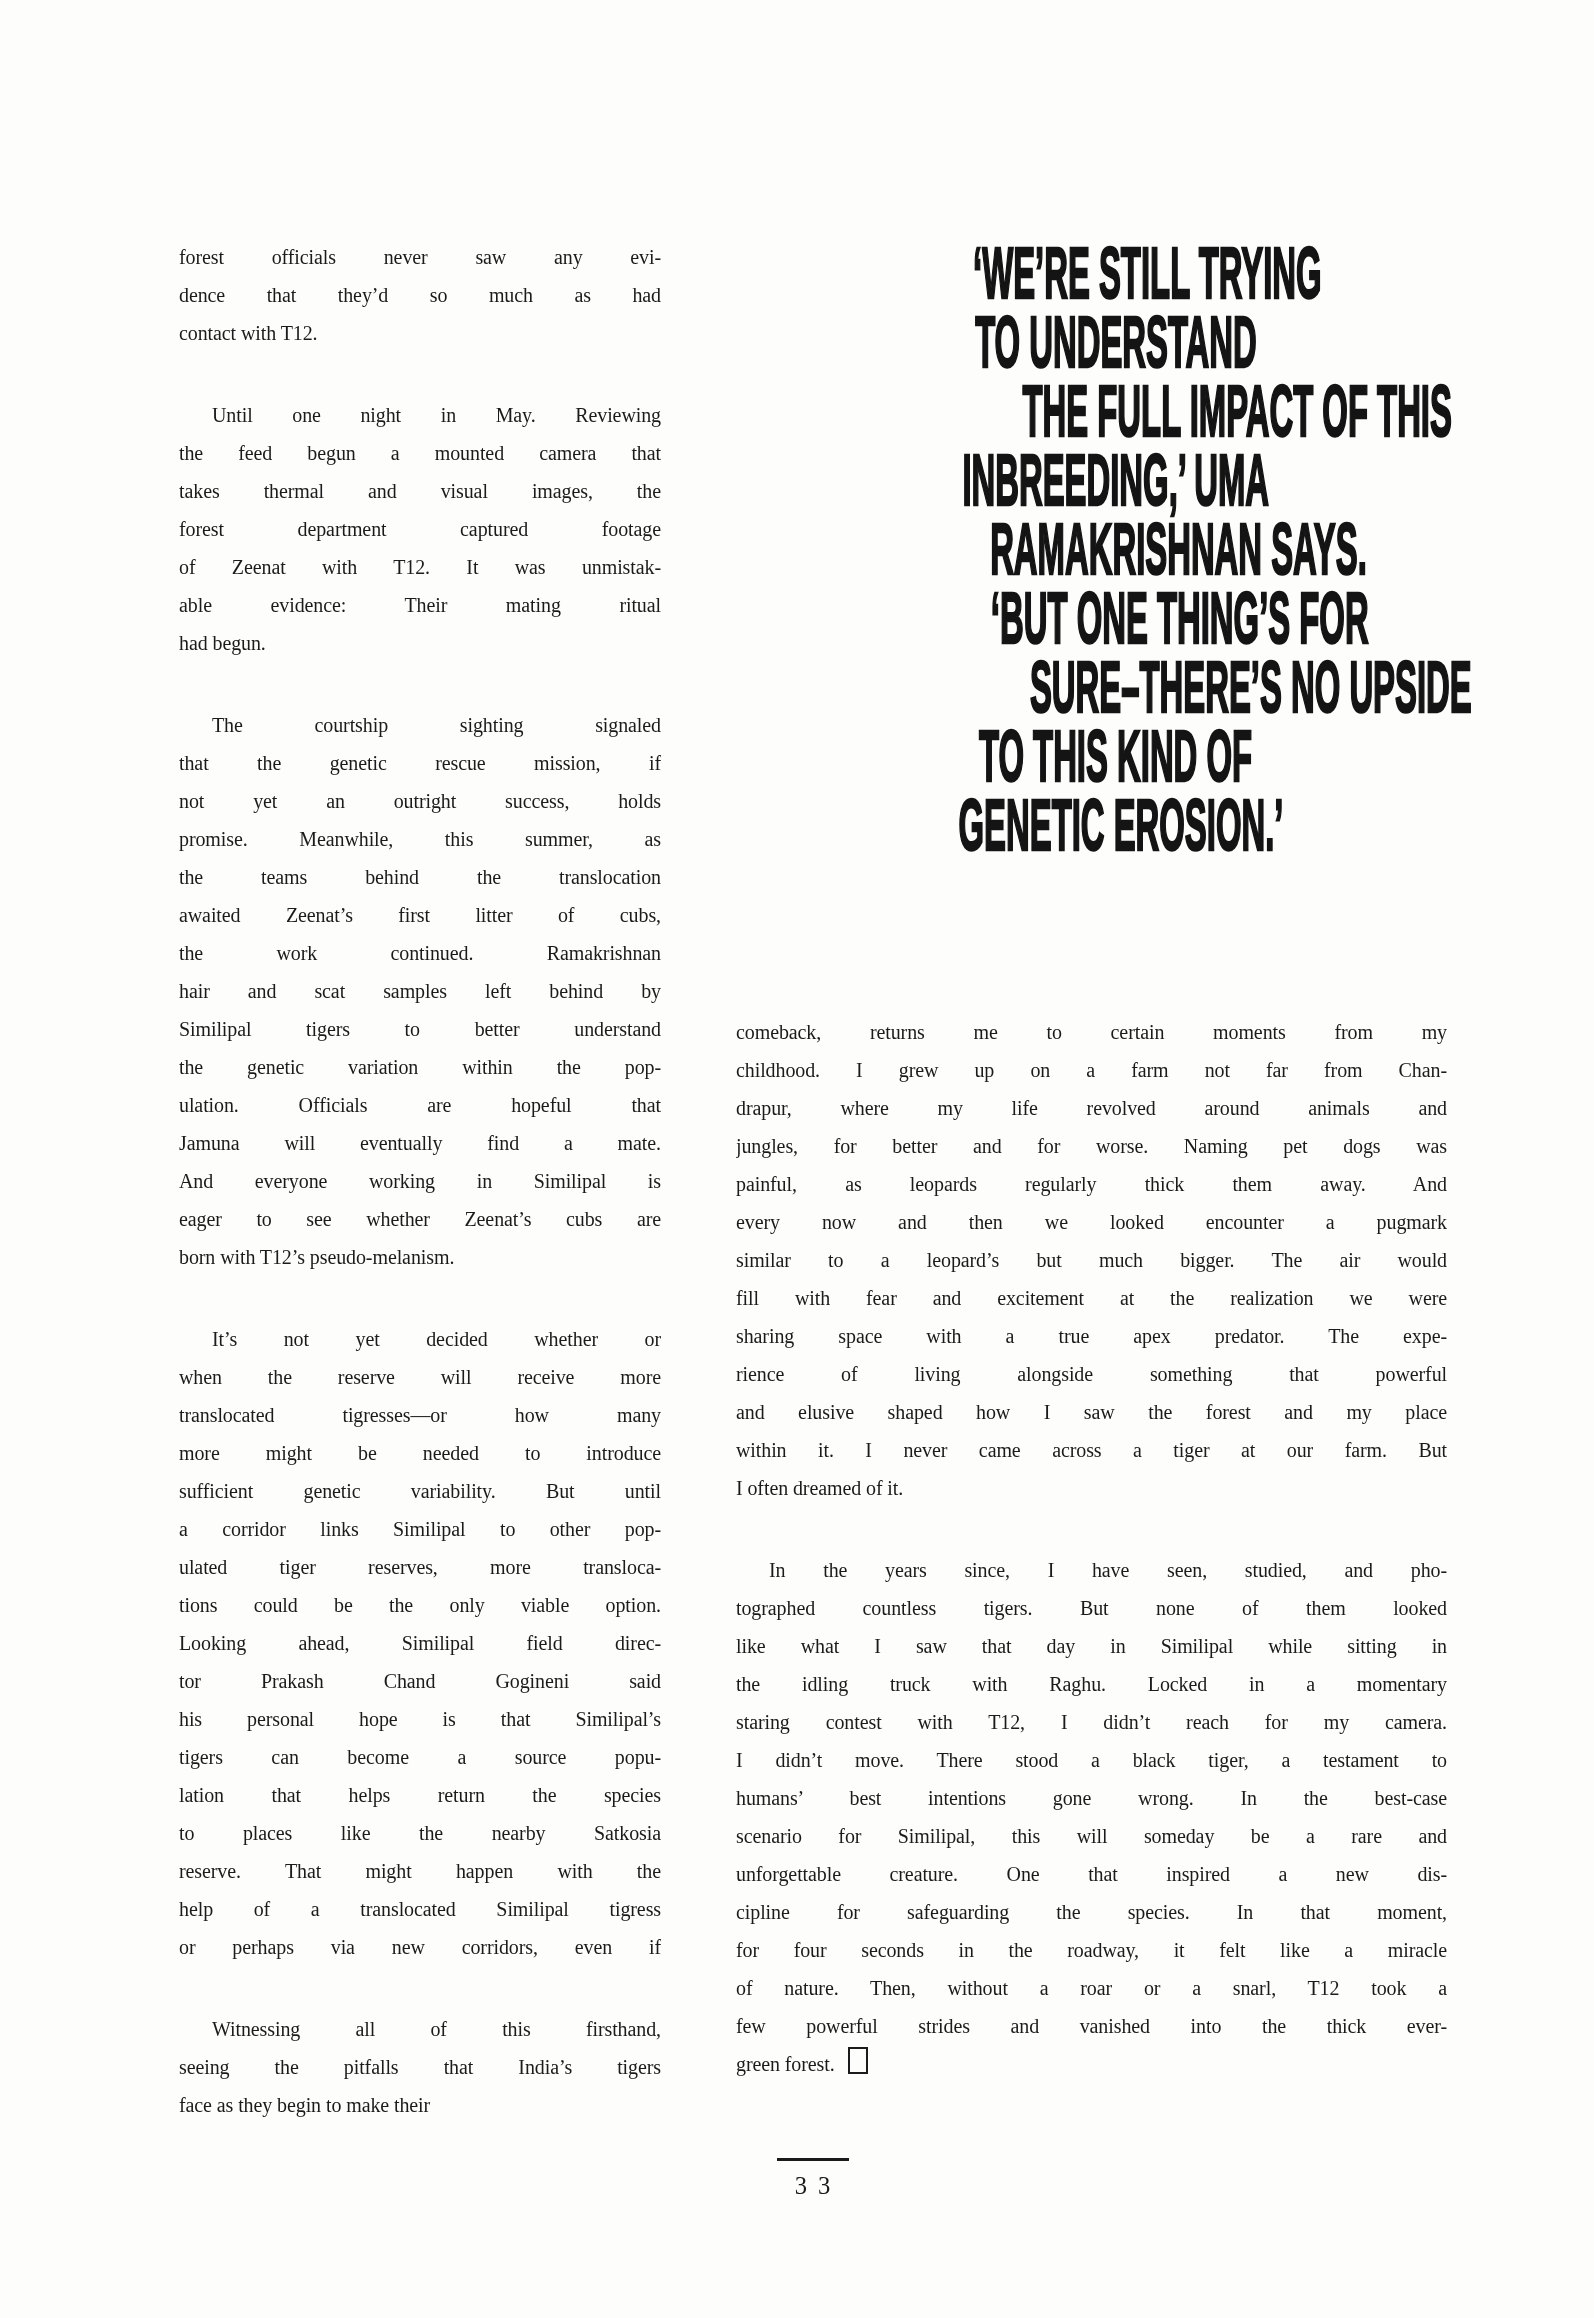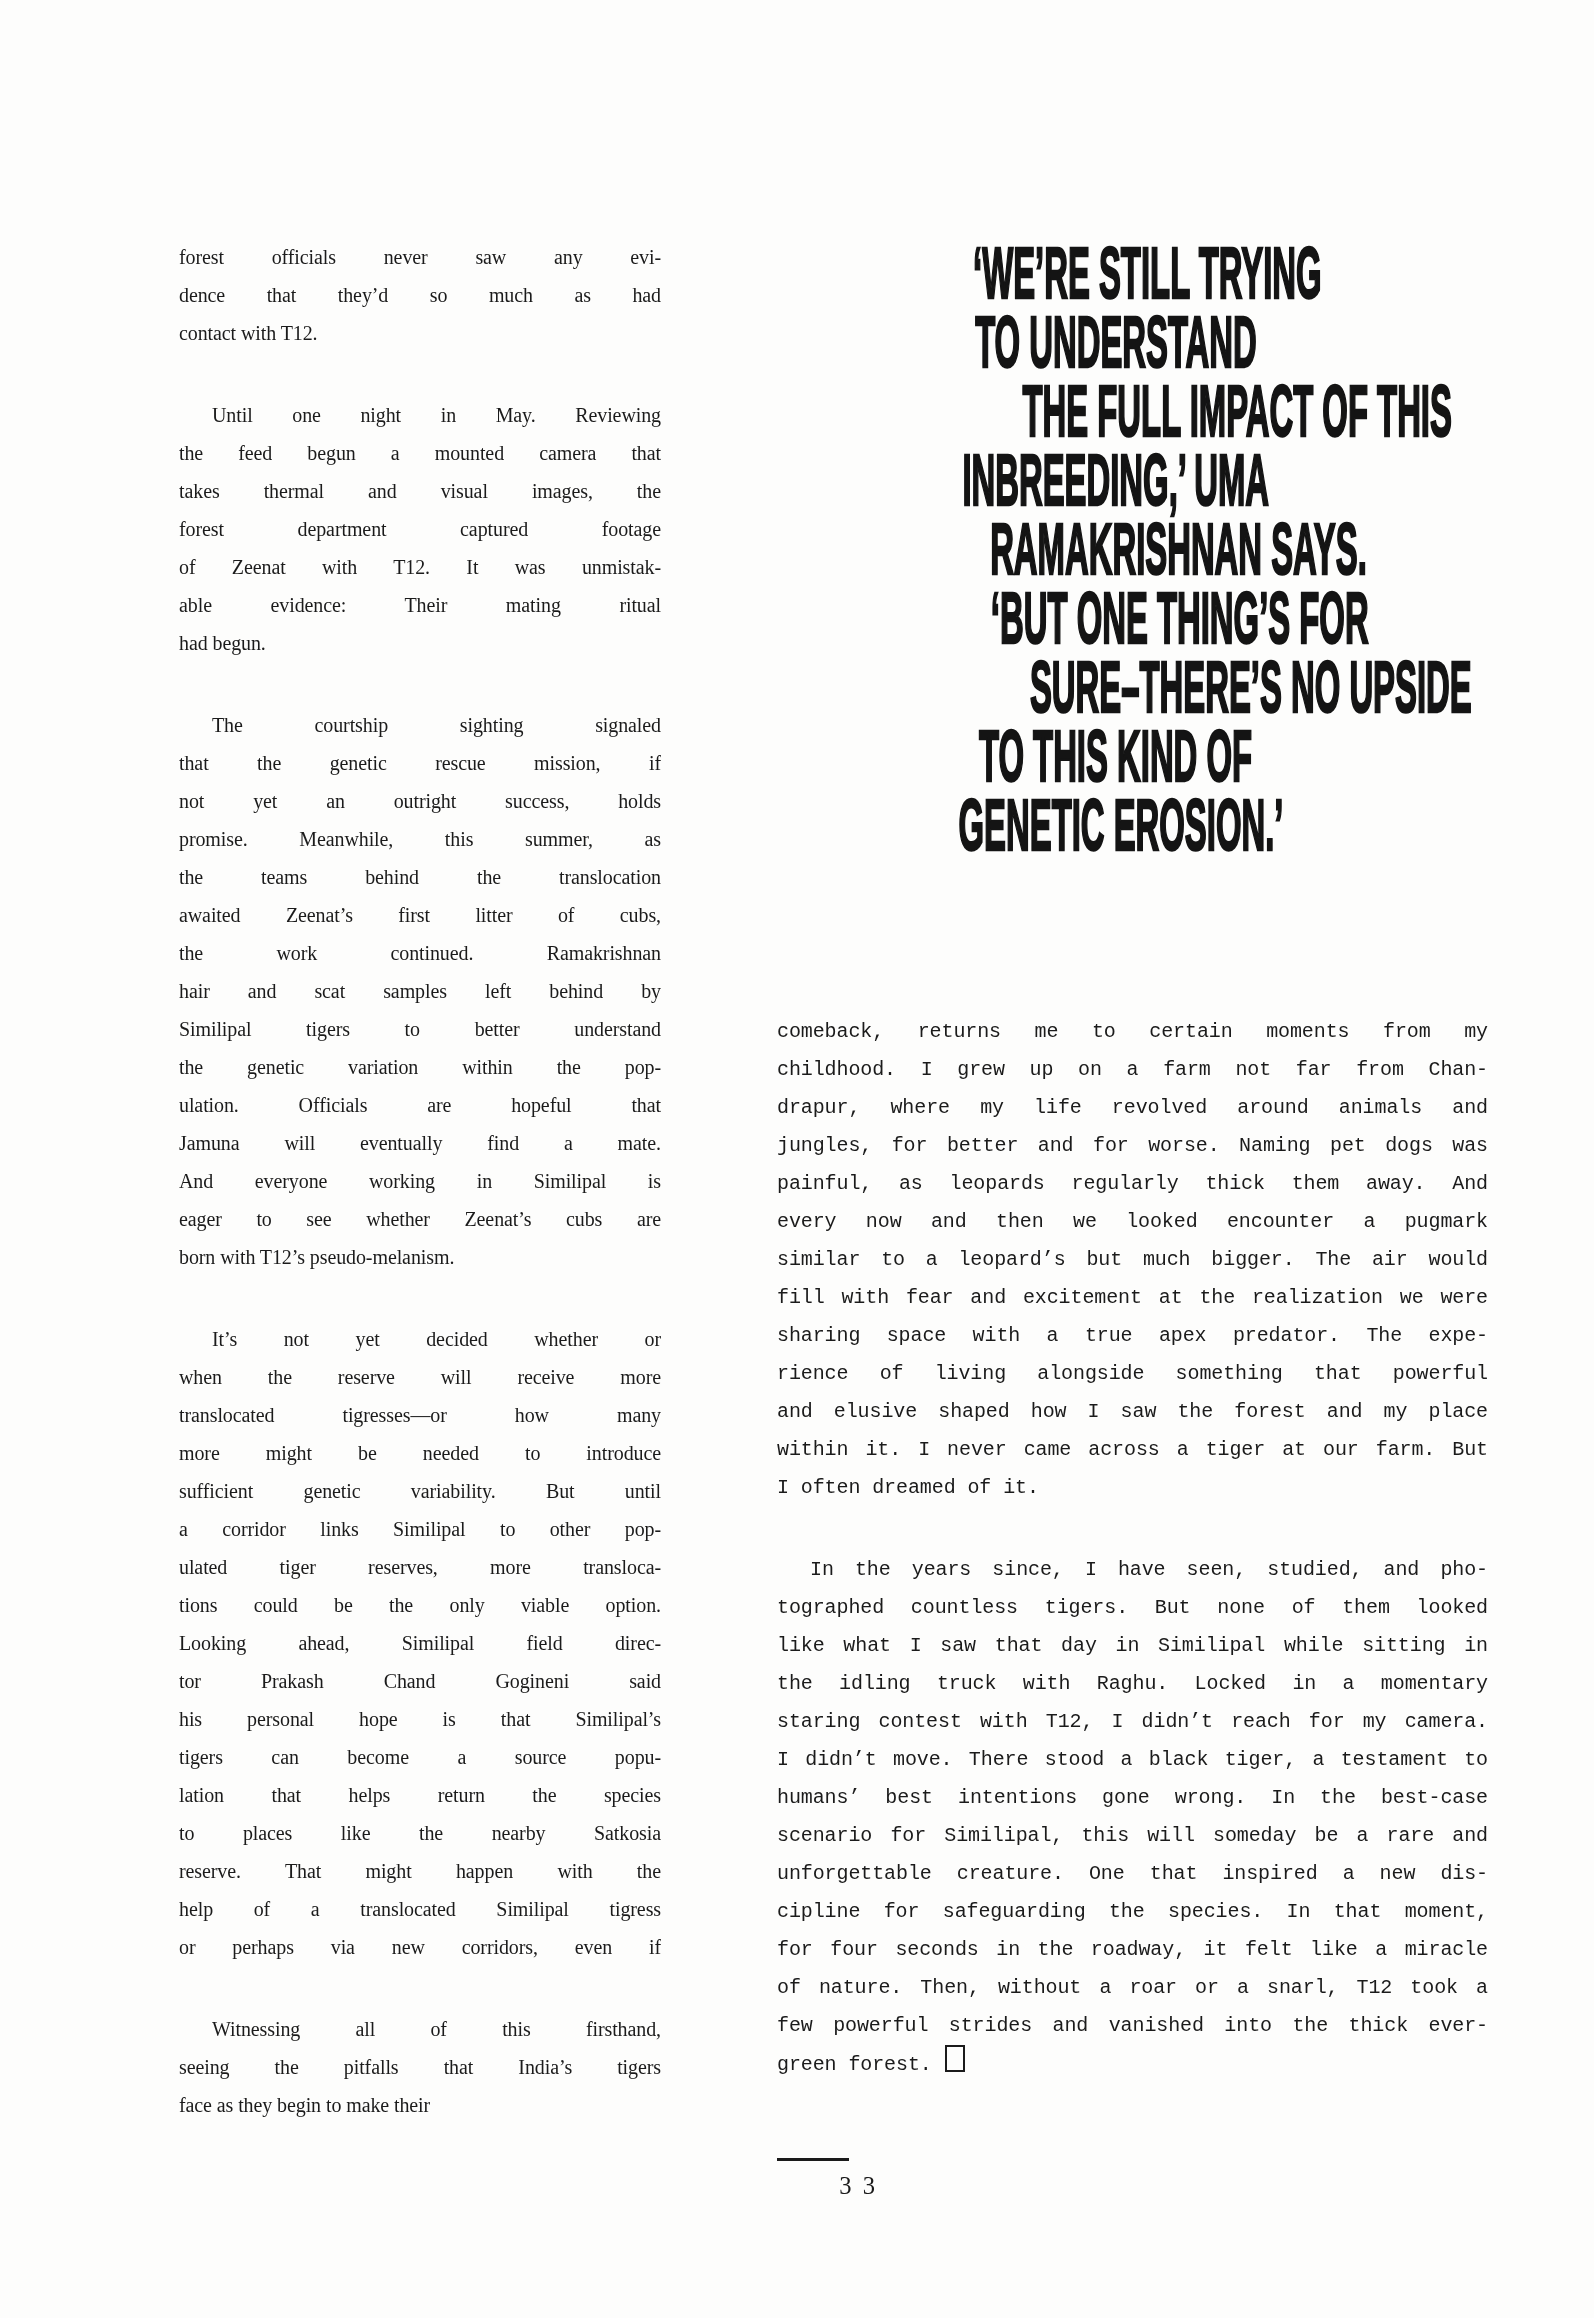--- a/index.html
+++ b/index.html
@@ -13,21 +13,21 @@
   }
   
   .col{
     position:absolute;
     font-size:20px;
     line-height:38px;
     letter-spacing:-0.1px;
     color:#1b1b1b;
   }
   .col-left{ left:179px; top:238px;  width:482px; }
-  .col-right{ left:777px; top:1013px; width:711px;font-family:Liberation Mono, monospace; }
+  .col-right{ left:736px; top:1013px; width:711px; }
   .line{
     height:38px;
     overflow:hidden;
     text-align:justify;
     text-align-last:justify;
     white-space:normal;
   }
   .line.plast{ text-align-last:left; }
   .line.indent{ text-indent:33px;margin-top:44px; }
   
@@ -57,21 +57,21 @@
     display:inline-block;
     width:16.4px;height:23px;
     border:2.5px solid #1b1b1b;
     margin-left:13px;
     vertical-align:-2.5px;
   }
   
   .folio{
     position:absolute;
     left:739px; top:2158px; width:147px;
-    text-align:right;
+    text-align:center;
   }
   .folio-rule{
     width:72px;height:3.3px;background:#1a1a1a;
     margin:0 auto 10.7px auto;
   }
   .folio-number{
     font-family:"Liberation Serif", serif;
     font-size:24.6px;
     letter-spacing:0.45em;
     padding-left:0.45em; 

